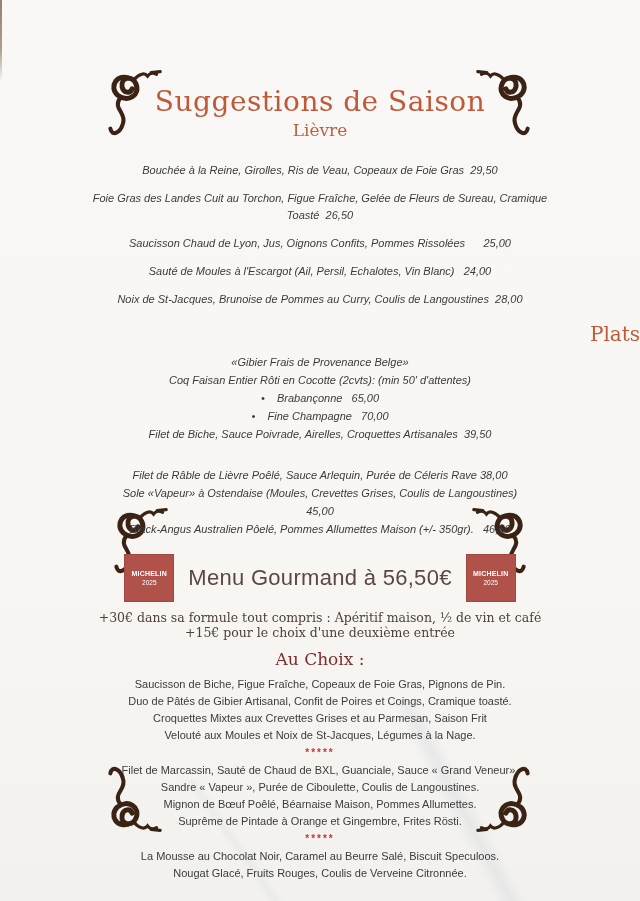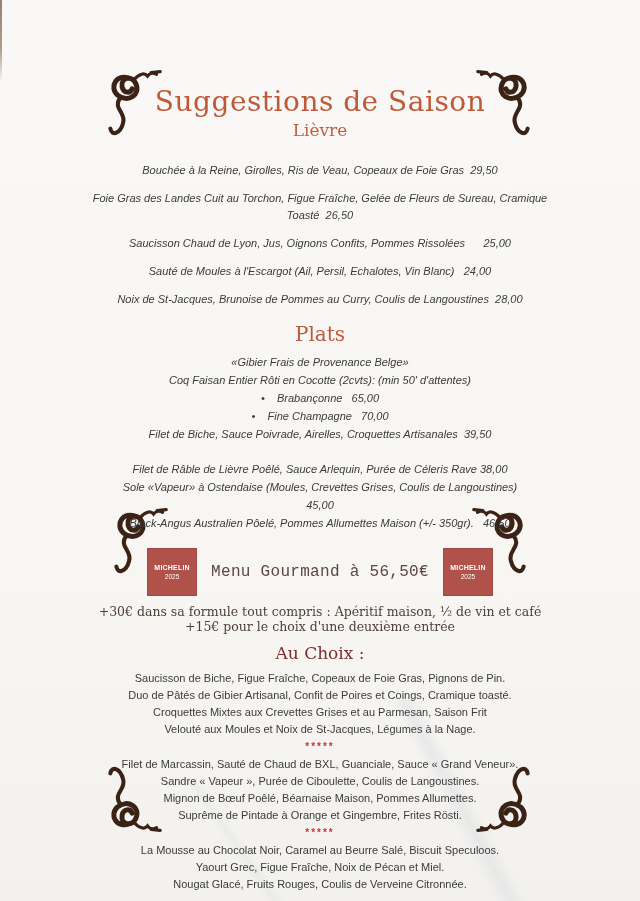--- a/index.html
+++ b/index.html
@@ -30,43 +30,43 @@
   .title{
     margin:0;font-family:"DejaVu Serif", serif;font-weight:500;
     font-size:28px;line-height:32px;letter-spacing:.5px;color:#bf5a39;
   }
   .subheading{
     margin:2px 0 0 0;font-family:"DejaVu Serif", serif;font-weight:500;
     font-size:17px;line-height:20px;color:#c05f3c;
   }
   .section-heading{
     margin:14px 0 8px 0;font-family:"DejaVu Serif", serif;font-weight:500;
-    font-size:20px;line-height:24px;color:#bf5a39;
+    font-size:20px;line-height:24px;color:#bf5a39;text-align:right;
   }
   .list{margin-top:22px;font-style:italic;}
   .line{
     margin:0 auto 11px auto;max-width:460px;
     font-size:11px;line-height:17px;color:#3b3b3b;
   }
   .plats .line{margin-bottom:1px;}
-  .gap-top{margin-top:18px;}
+  .gap-top{margin-top:24px;}
   .nowrap{white-space:nowrap;max-width:none;}
 
   .gourmand-band{
     margin-top:16px;display:flex;align-items:center;justify-content:center;gap:14px;
   }
   .michelin{
     width:50px;height:48px;background:#b0514a;color:#ffffff;
     display:flex;flex-direction:column;align-items:center;justify-content:center;
     box-shadow:0 0 0 1px rgba(140,60,55,.4) inset;
   }
   .michelin .brand{font-size:7px;font-weight:bold;letter-spacing:.2px;line-height:8px;}
   .michelin .year{font-size:6.5px;line-height:8px;margin-top:1px;}
   .gourmand-title{
-    font-family:Liberation Mono, monospace;font-size:16px;color:#5b4744;letter-spacing:.3px;
+    font-family:Liberation Sans, sans-serif;font-size:22px;color:#5b4744;letter-spacing:.3px;
   }
   .note{
     margin:0 auto;max-width:480px;font-family:"DejaVu Serif", serif;
     font-size:12.5px;line-height:15px;color:#4e3f3b;
   }
   .note.first{margin-top:8px;}
   .choice-heading{
     margin:9px 0 7px 0;font-family:"DejaVu Serif", serif;font-weight:400;
     font-size:17px;line-height:20px;color:#7d2d2d;
   }
@@ -195,18 +195,17 @@
       <p class="line">Filet de Marcassin, Sauté de Chaud de BXL, Guanciale, Sauce « Grand Veneur».</p>
       <p class="line">Sandre « Vapeur », Purée de Ciboulette, Coulis de Langoustines.</p>
       <p class="line">Mignon de Bœuf Poêlé, Béarnaise Maison, Pommes Allumettes.</p>
       <p class="line">Suprême de Pintade à Orange et Gingembre, Frites Rösti.</p>
     </div>
 
     <p class="divider">*****</p>
 
     <div class="group">
       <p class="line">La Mousse au Chocolat Noir, Caramel au Beurre Salé, Biscuit Speculoos.</p>
-      <p class="line">Yaourt Grec, Figue Fraîche, Noix de Pécan et Miel.</p>
       <p class="line">Nougat Glacé, Fruits Rouges, Coulis de Verveine Citronnée.</p>
     </div>
 
   </div>
 </div>
 
 </body></html>

